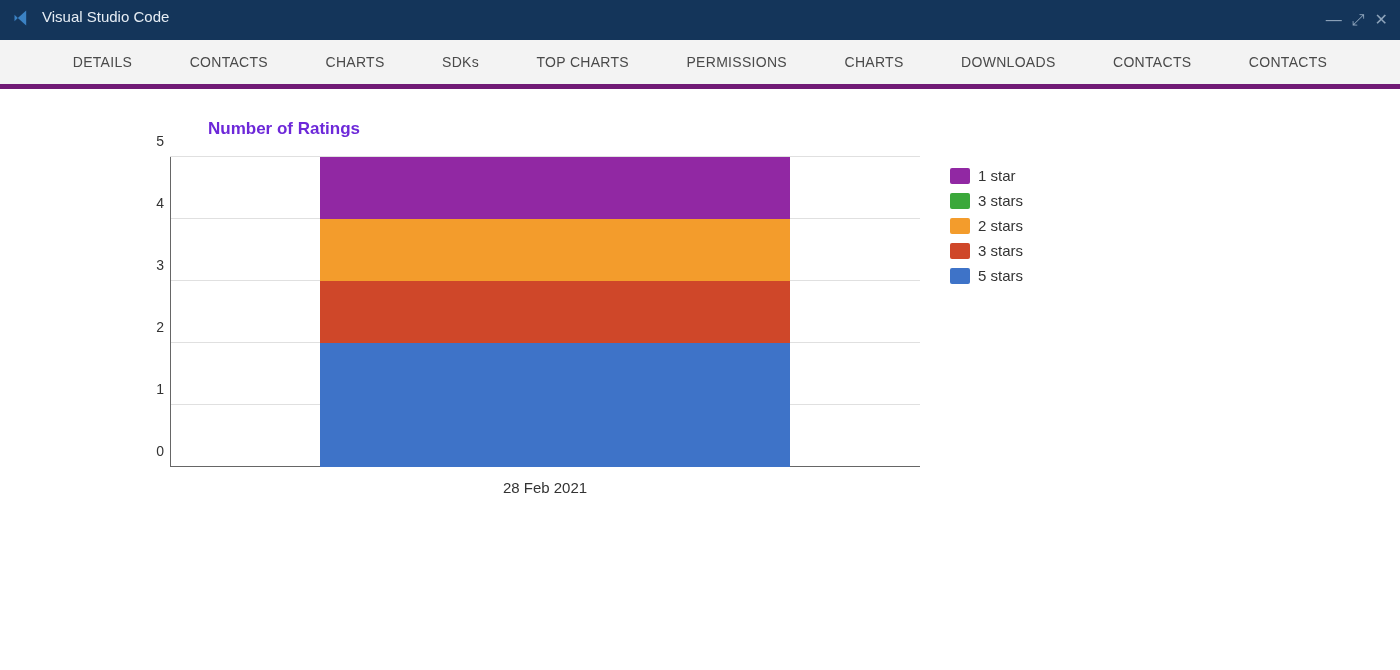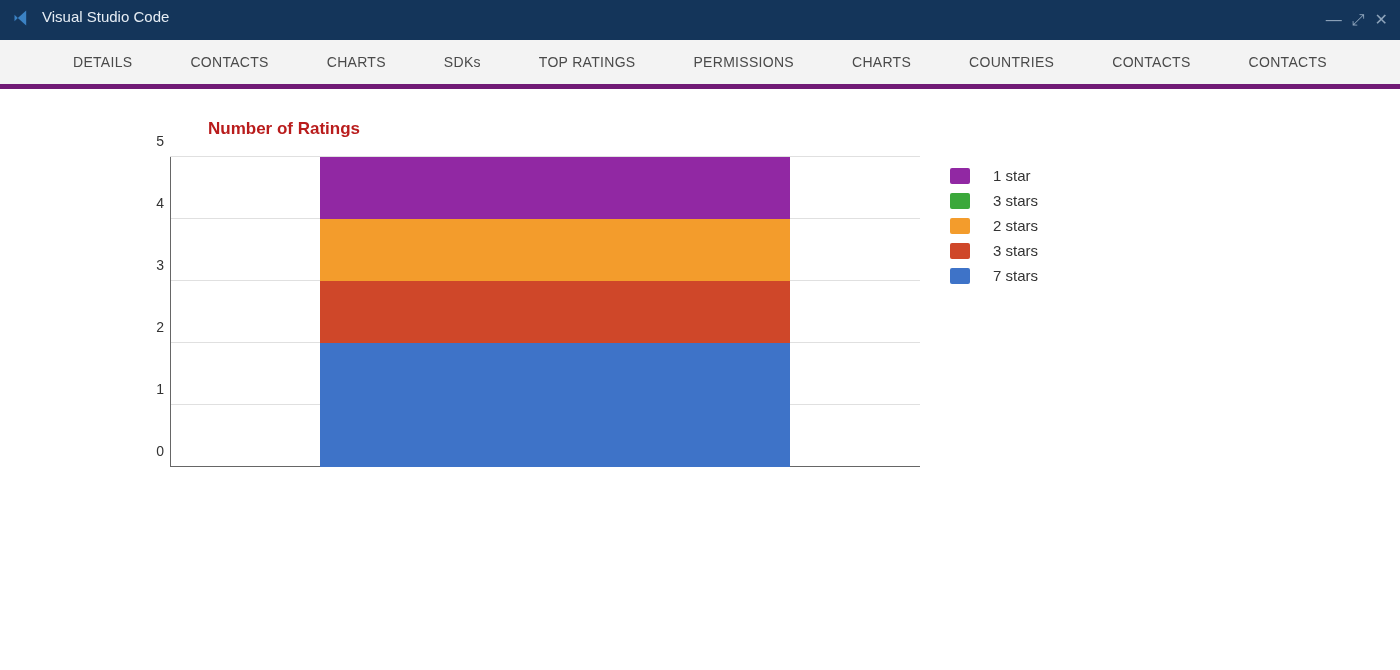--- a/index.html
+++ b/index.html
@@ -7,33 +7,33 @@
     .titlebar { background: #14355a; height: 40px; display: flex; align-items: center; padding: 0 12px; color: #fff; justify-content: space-between; }
     .titlebar-left { display: flex; align-items: flex-start; gap: 10px; }
     .titlebar-left svg { width: 20px; height: 20px; }
     .titlebar-title { font-size: 15px; color: #e6edf4; }
     .window-controls { display: flex; gap: 10px; align-items: center; }
     .window-controls span { color: #8ea4bb; cursor: pointer; font-size: 16px; line-height: 1; }
     .tabs { background: #f3f3f3; height: 49px; display: flex; align-items: center; justify-content: space-around; border-bottom: 5px solid #701a75; padding: 0 44px; }
     .tab { color: #4a4a4a; font-size: 14px; letter-spacing: 0.3px; cursor: pointer; padding: 4px 8px; }
     .content { padding: 30px 0 0 0; display: flex; justify-content: center; }
     .chart-wrap { width: 1060px; position: relative; }
-    .chart-title { font-weight: 700; font-size: 17px; color: #b91c1c; margin-left: 38px; margin-bottom: 18px; }
+    .chart-title { font-weight: 700; font-size: 17px; color: #6d28d9; margin-left: 38px; margin-bottom: 18px; }
     .plot { position: relative; width: 750px; height: 310px; }
     .y-axis { position: absolute; left: -20px; top: 0; bottom: 0; width: 20px; }
     .y-tick { position: absolute; right: 6px; font-size: 14px; color: #333; transform: translateY(-50%); }
     .gridlines { position: absolute; inset: 0; }
     .gridline { position: absolute; left: 0; right: 0; height: 1px; background: #e0e0e0; }
     .gridline.baseline { background: #666; }
     .left-axis-line { position: absolute; left: 0; top: 0; bottom: 0; width: 1px; background: #666; }
     .bars { position: absolute; left: 150px; width: 470px; bottom: 0; }
     .bar-seg { position: absolute; left: 0; right: 0; }
     .x-label { text-align: center; font-size: 15px; color: #333; margin-top: 12px; width: 750px; }
     .legend { margin-left: 30px; padding-top: 10px; }
-    .legend-item { display: flex; align-items: center; gap: 23px; margin-bottom: 8px; font-size: 15px; color: #333; }
+    .legend-item { display: flex; align-items: center; gap: 8px; margin-bottom: 8px; font-size: 15px; color: #333; }
     .legend-swatch { width: 20px; height: 16px; border-radius: 2px; }
     .chart-row { display: flex; align-items: flex-start; }
   </style>
 </head>
 <body>
 
 <div class="titlebar">
   <div class="titlebar-left">
     <span>
       <svg viewBox="0 0 24 24" fill="none">
@@ -48,24 +48,24 @@
     <span>⤢</span>
     <span>✕</span>
   </div>
 </div>
 
 <div class="tabs">
   <div class="tab">DETAILS</div>
   <div class="tab">CONTACTS</div>
   <div class="tab">CHARTS</div>
   <div class="tab">SDKs</div>
-  <div class="tab">TOP RATINGS</div>
+  <div class="tab">TOP CHARTS</div>
   <div class="tab">PERMISSIONS</div>
   <div class="tab">CHARTS</div>
-  <div class="tab">COUNTRIES</div>
+  <div class="tab">DOWNLOADS</div>
   <div class="tab">CONTACTS</div>
   <div class="tab">CONTACTS</div>
 </div>
 
 <div class="content">
   <div class="chart-wrap">
     <div class="chart-title">Number of Ratings</div>
     <div class="chart-row">
       <div>
         <div class="plot" id="plot">
@@ -86,38 +86,39 @@
               <div class="gridline" style="bottom: 310px;"></div>
             </div>
           <div class="left-axis-line"></div>
           <div class="bars" id="bars">
               <div class="bar-seg" style="bottom: 0px; height: 124px; background: rgb(62, 115, 200);"></div>
               <div class="bar-seg" style="bottom: 124px; height: 62px; background: rgb(207, 71, 41);"></div>
               <div class="bar-seg" style="bottom: 186px; height: 62px; background: rgb(243, 156, 44);"></div>
               <div class="bar-seg" style="bottom: 248px; height: 62px; background: rgb(145, 40, 163);"></div>
             </div>
         </div>
+        <div class="x-label">28 Feb 2021</div>
       </div>
       <div class="legend" id="legend">
           <div class="legend-item">
             <div class="legend-swatch" style="background: rgb(145, 40, 163);"></div>
             <span>1 star</span>
           </div>
           <div class="legend-item">
             <div class="legend-swatch" style="background: rgb(59, 168, 59);"></div>
             <span>3 stars</span>
           </div>
           <div class="legend-item">
             <div class="legend-swatch" style="background: rgb(243, 156, 44);"></div>
             <span>2 stars</span>
           </div>
           <div class="legend-item">
             <div class="legend-swatch" style="background: rgb(207, 71, 41);"></div>
             <span>3 stars</span>
           </div>
           <div class="legend-item">
             <div class="legend-swatch" style="background: rgb(62, 115, 200);"></div>
-            <span>7 stars</span>
+            <span>5 stars</span>
           </div>
         </div>
     </div>
   </div>
 </div>
 
 </body></html>

